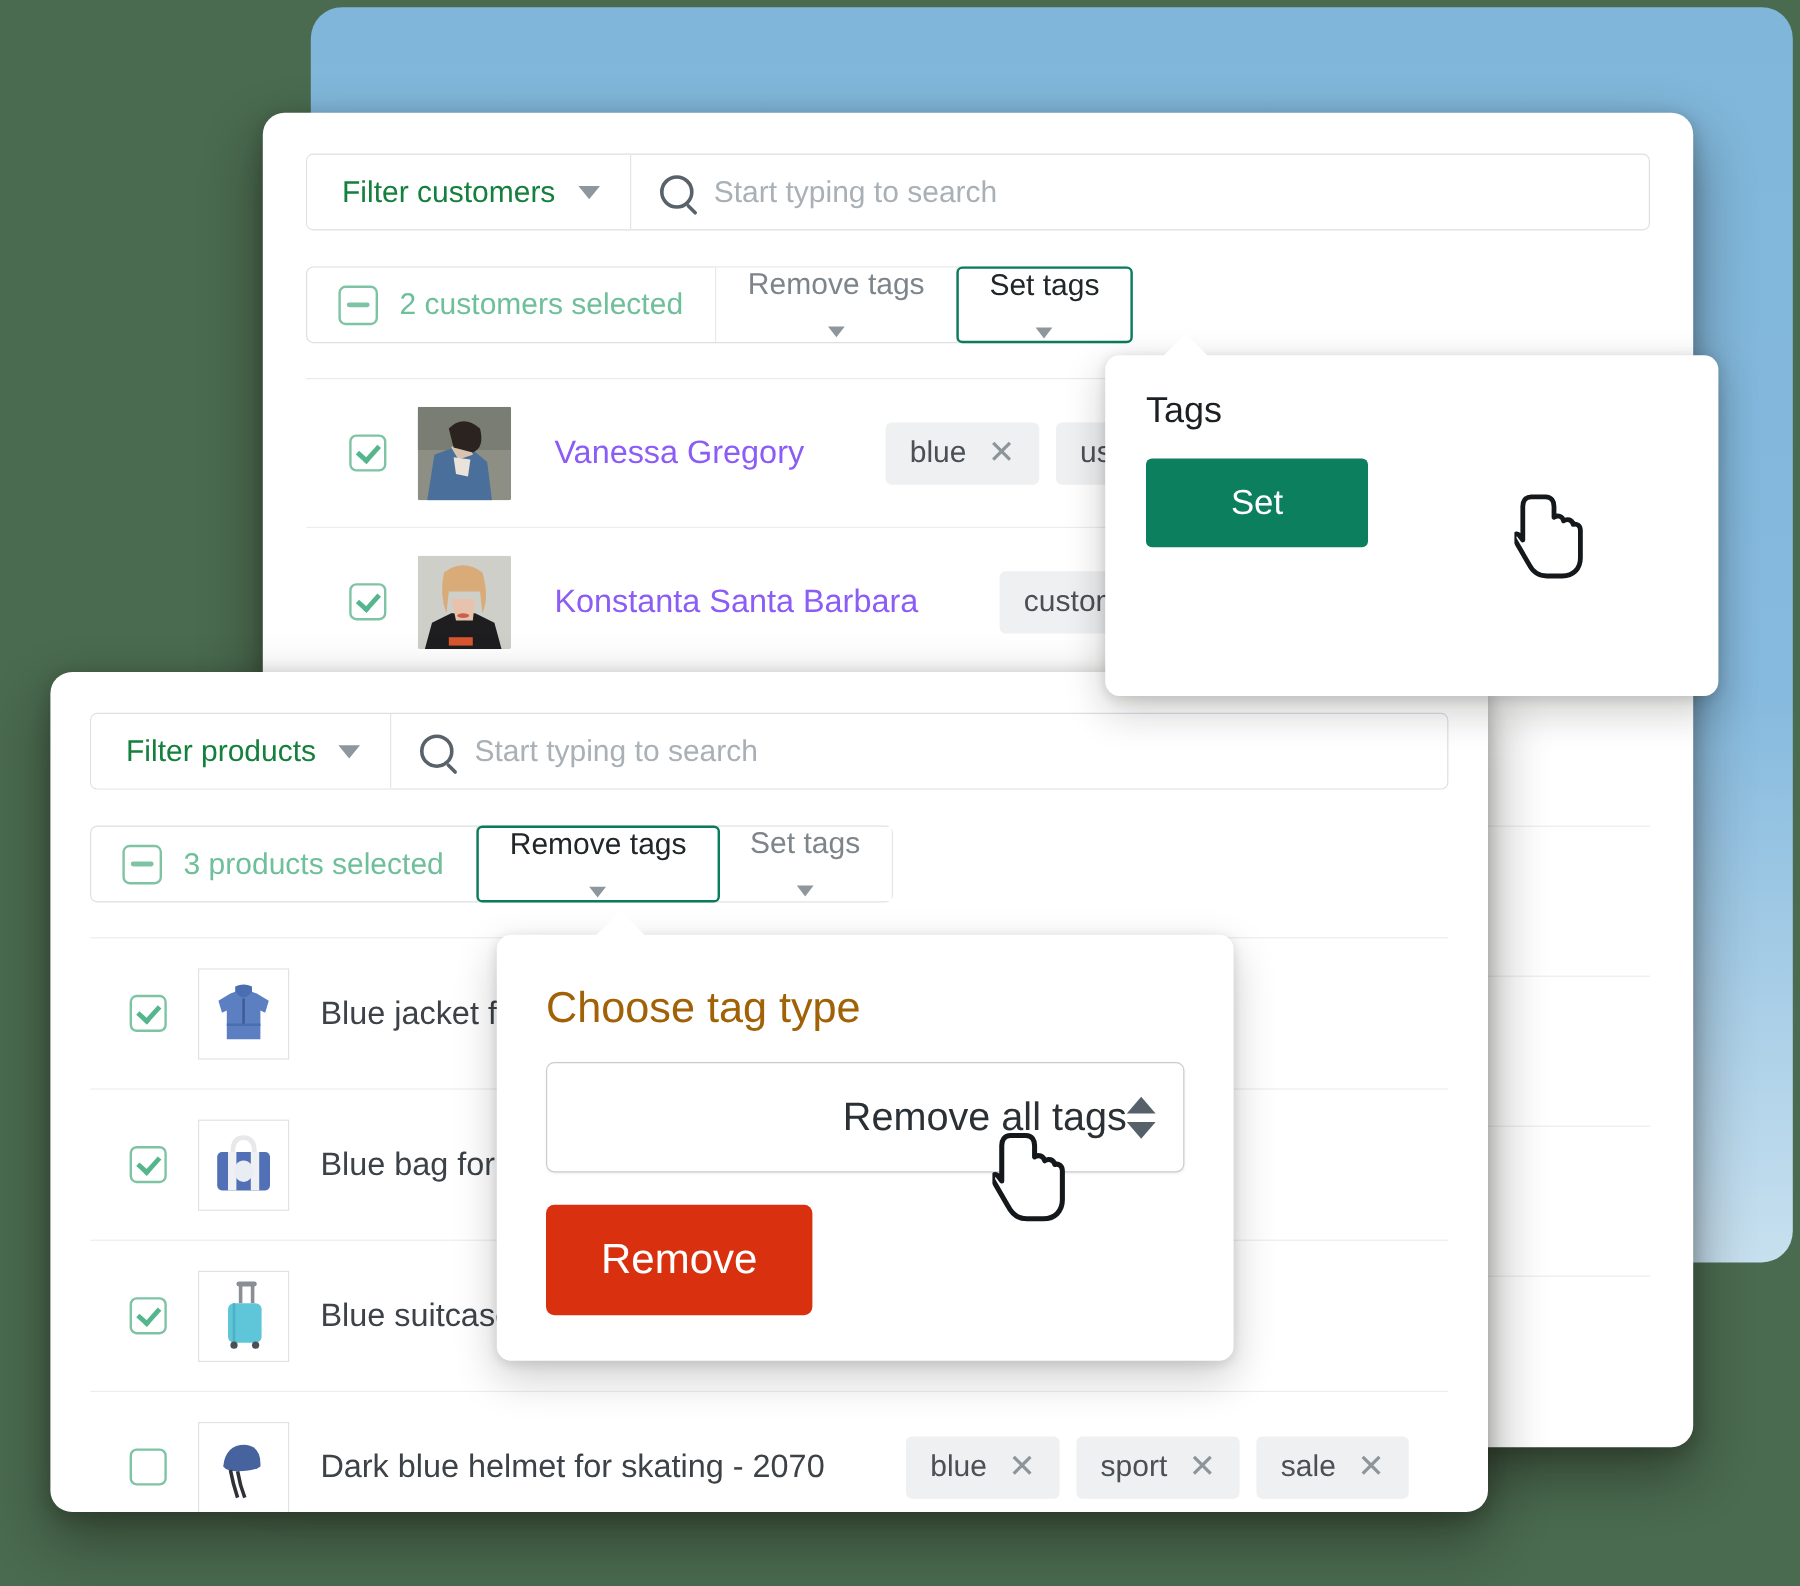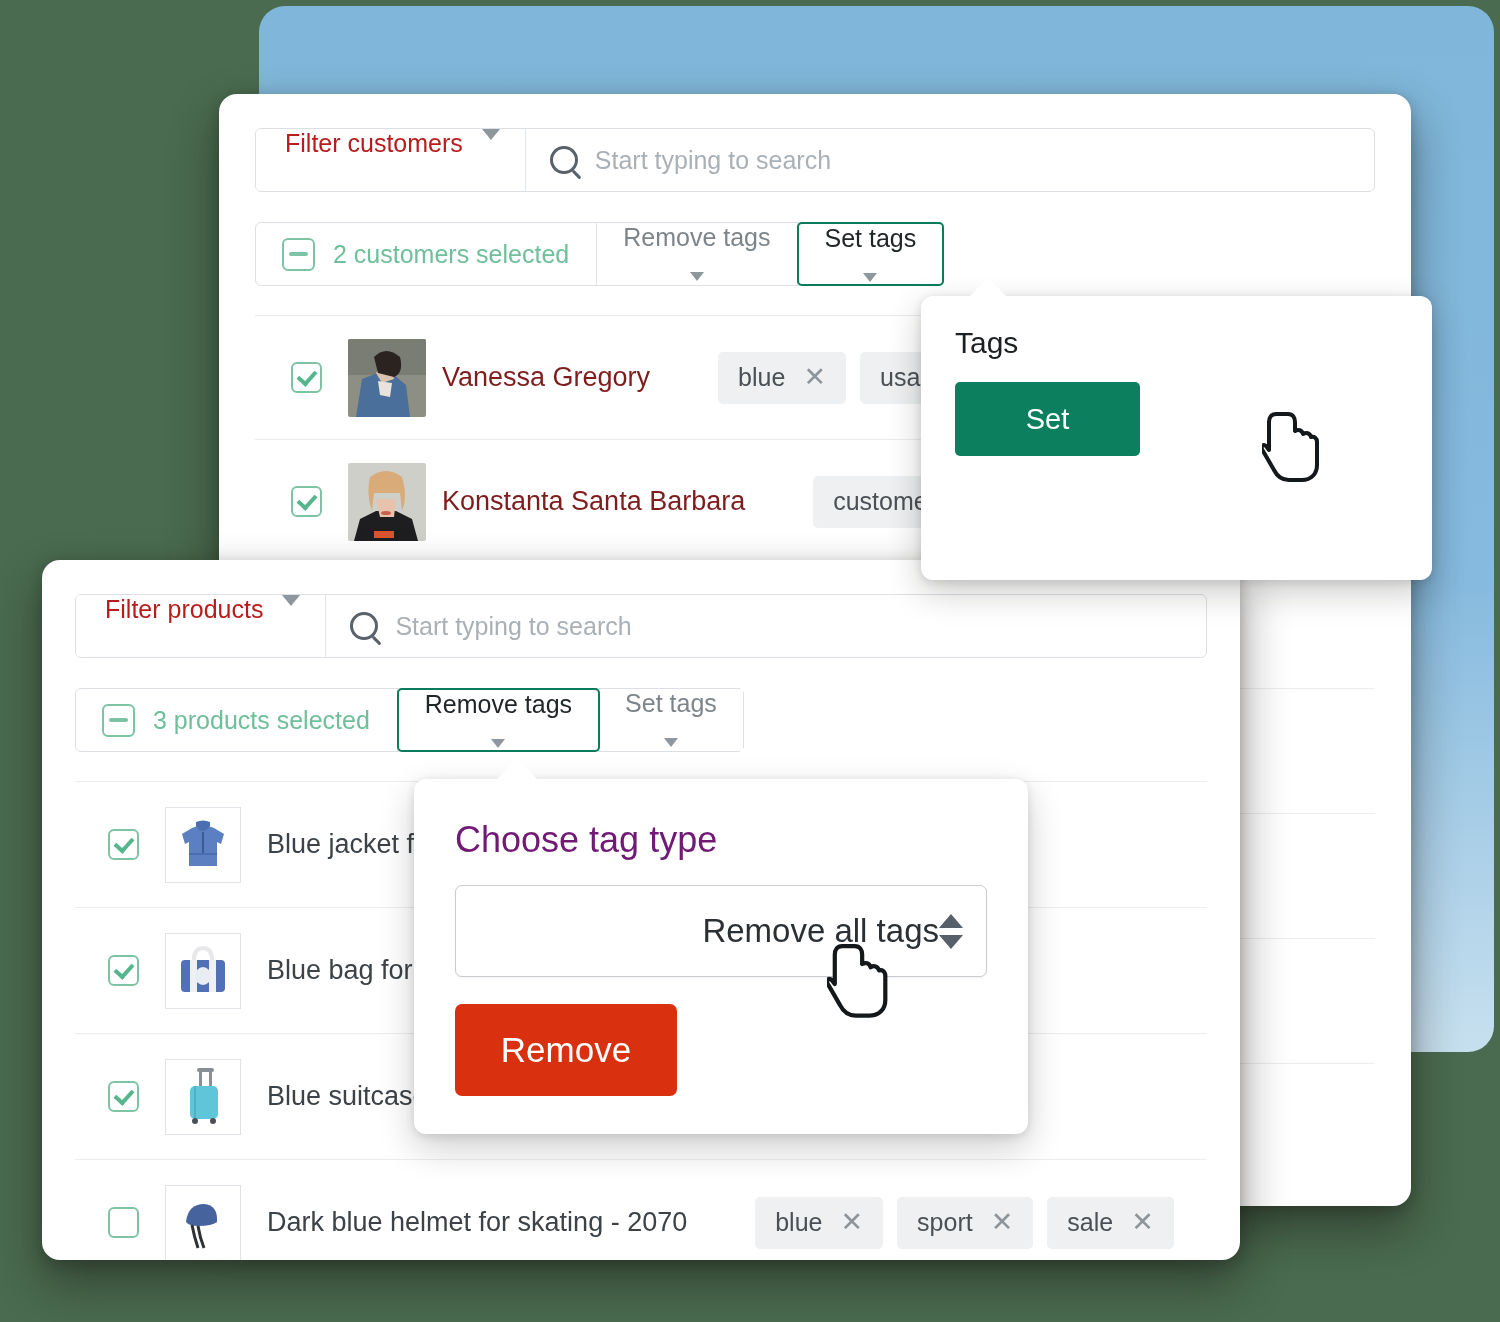--- a/index.html
+++ b/index.html
@@ -53,25 +53,26 @@
     display: flex;
     align-items: stretch;
     border: 1px solid #dcdfe3;
     border-radius: 6px;
     height: 62px;
     background: #fff;
     overflow: hidden;
   }
   .filter-btn {
     display: flex;
+    align-items: center;
     gap: 19px;
     padding: 0 25px 0 29px;
     border-right: 1px solid #e2e5e8;
     font-size: 25px;
-    color: #b91c1c;
+    color: #15803d;
     white-space: nowrap;
     background: #fff;
   }
   .caret {
     width: 0; height: 0;
     border-left: 9px solid transparent;
     border-right: 9px solid transparent;
     border-top: 11px solid #8e979d;
   }
   .caret.sm {
@@ -184,23 +185,23 @@
     display: flex;
     align-items: center;
     height: 124px;
     border-top: 1px solid #ecedef;
     padding-left: 36px;
     box-sizing: border-box;
   }
   .crow.first { border-top: 1px solid #e8eaec; }
   .crow-name {
     font-size: 27px;
-    color: #7f1d1d;
+    color: #8b5cf6;
     white-space: nowrap;
-    margin-left: 16px;
+    margin-left: 36px;
   }
   .avatar {
     width: 78px; height: 78px;
     margin-left: 26px;
     border-radius: 2px;
     flex: 0 0 auto;
     overflow: hidden;
     position: relative;
   }
   .tags-wrap {
@@ -336,21 +337,21 @@
   #tagtype-popover .nub {
     position: absolute;
     top: -20px; left: 82px;
     width: 42px; height: 21px;
     background: #fff;
     clip-path: polygon(50% 0, 100% 100%, 0 100%);
   }
   .tt-pad { padding: 40px 41px; }
   .tt-title {
     font-size: 36px;
-    color: #701a75;
+    color: #a16207;
     margin-bottom: 24px;
   }
   .select-box {
     border: 1px solid #c8ccd0;
     border-radius: 7px;
     height: 90px;
     display: flex;
     align-items: center;
     justify-content: flex-end;
     padding: 0 23px 0 27px;

